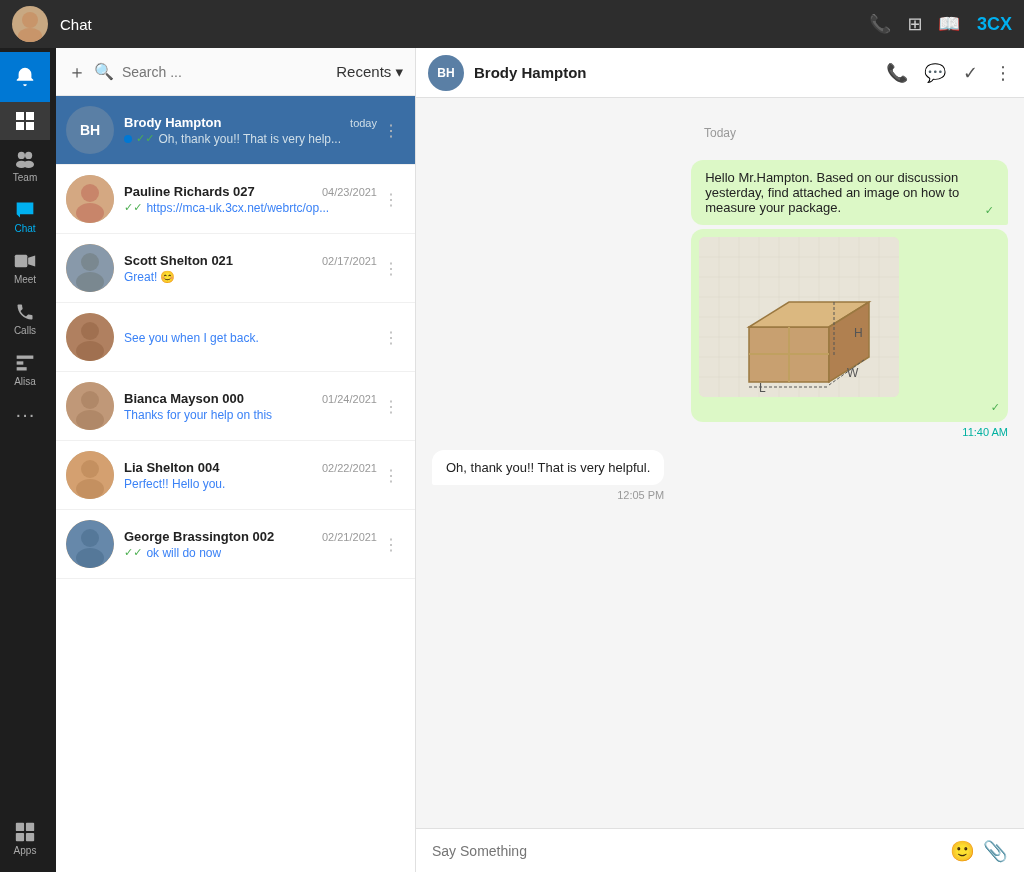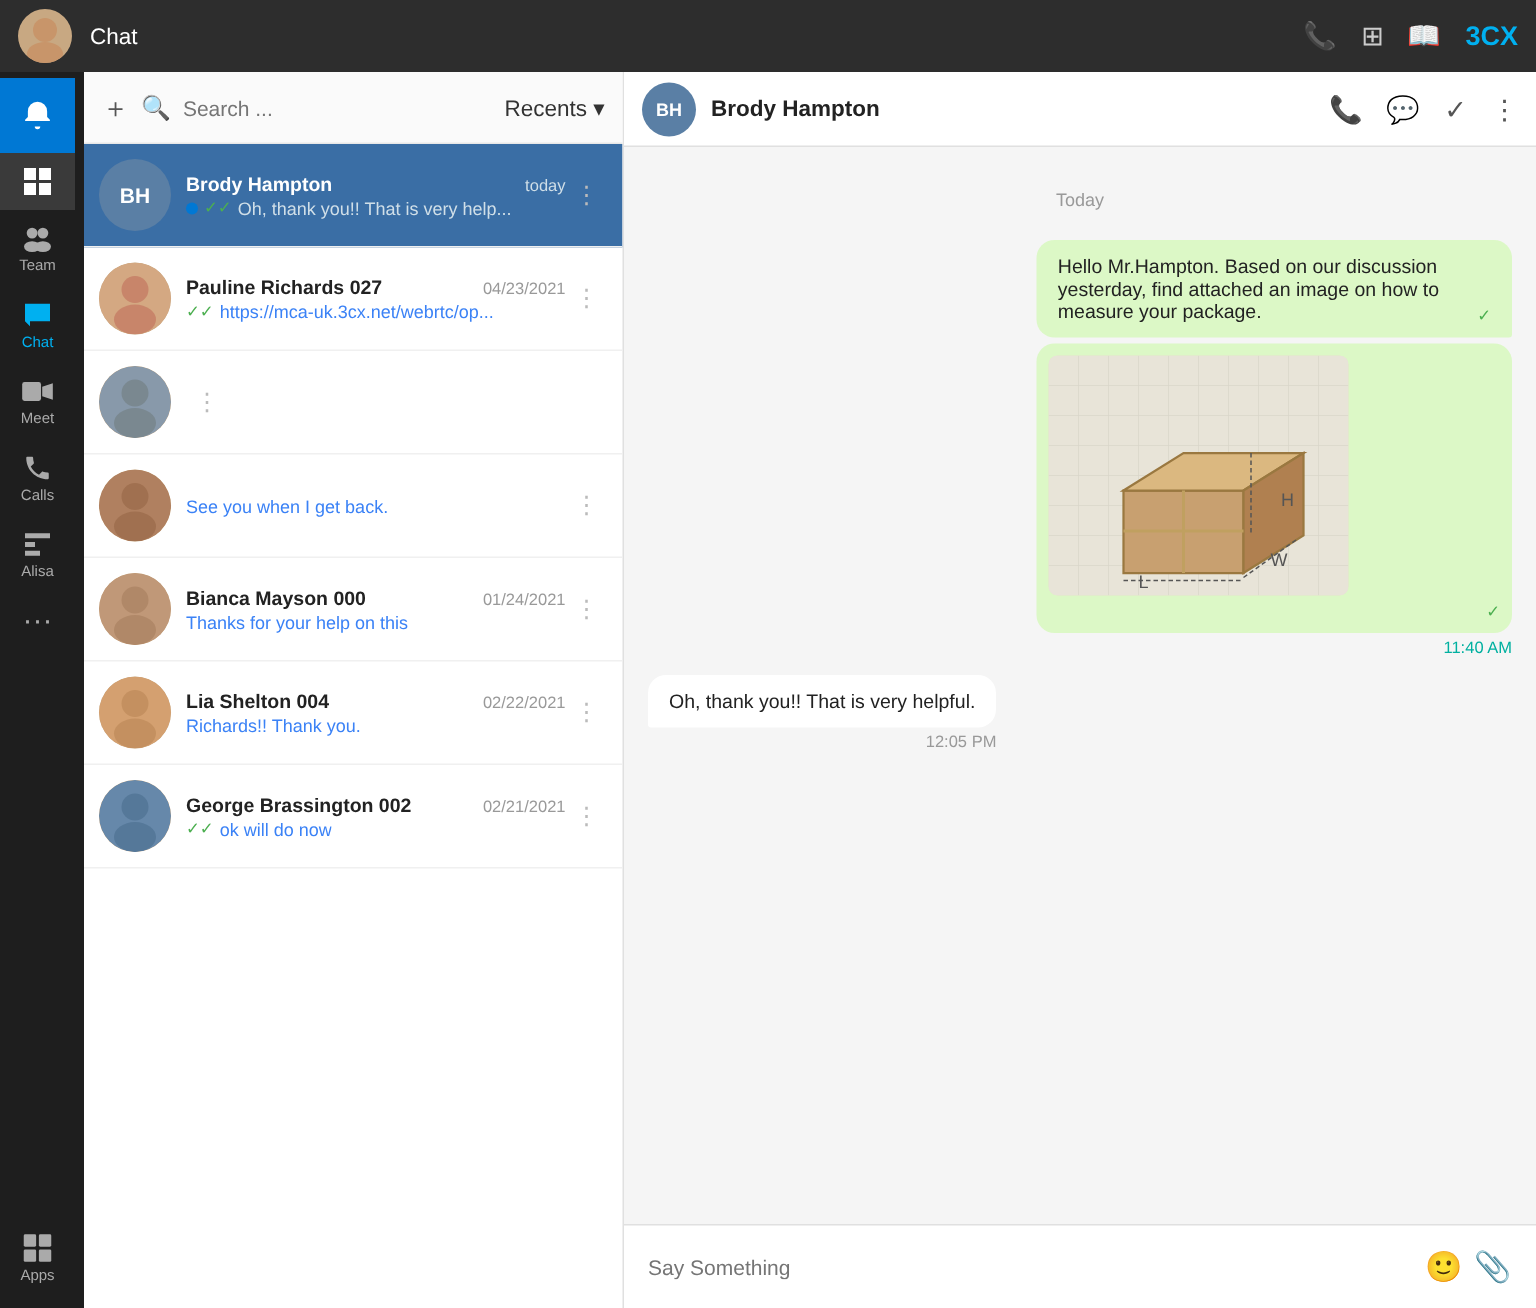--- a/index.html
+++ b/index.html
@@ -223,21 +223,21 @@
       width: 200px; height: 160px;
       background: #e8e0d0;
       border-radius: 6px;
       position: relative;
       overflow: hidden;
       display: flex; align-items: center; justify-content: center;
     }
 
     
     .chat-input-bar {
-      height: 56px;
+      height: 44px;
       background: #fff;
       border-top: 1px solid #e0e0e0;
       display: flex;
       align-items: center;
       padding: 0 16px;
       gap: 8px;
     }
     .chat-input {
       flex: 1;
       border: none;
@@ -405,20 +405,29 @@
       </div>
 
       <div class="chat-item">
         <div class="avatar-img">
           <svg viewBox="0 0 48 48" xmlns="http://www.w3.org/2000/svg">
             <circle cx="24" cy="24" r="24" fill="#8899aa"></circle>
             <circle cx="24" cy="18" r="9" fill="#7a8890"></circle>
             <ellipse cx="24" cy="38" rx="14" ry="10" fill="#7a8890"></ellipse>
           </svg>
         </div>
+        <div class="chat-content">
+          <div class="chat-header-row">
+            <span class="chat-name">Scott Shelton 021</span>
+            <span class="chat-time">02/17/2021</span>
+          </div>
+          <div class="chat-preview-row">
+            <span class="chat-preview">Great! 😊</span>
+          </div>
+        </div>
         <span class="chat-more">⋮</span>
       </div>
 
       <div class="chat-item">
         <div class="avatar-img">
           <svg viewBox="0 0 48 48" xmlns="http://www.w3.org/2000/svg">
             <circle cx="24" cy="24" r="24" fill="#b08060"></circle>
             <circle cx="24" cy="18" r="9" fill="#a07050"></circle>
             <ellipse cx="24" cy="38" rx="14" ry="10" fill="#a07050"></ellipse>
           </svg>
@@ -458,21 +467,21 @@
             <circle cx="24" cy="18" r="9" fill="#c49060"></circle>
             <ellipse cx="24" cy="38" rx="14" ry="10" fill="#c49060"></ellipse>
           </svg>
         </div>
         <div class="chat-content">
           <div class="chat-header-row">
             <span class="chat-name">Lia Shelton 004</span>
             <span class="chat-time">02/22/2021</span>
           </div>
           <div class="chat-preview-row">
-            <span class="chat-preview">Richards!! Thank you.</span>
+            <span class="chat-preview">Perfect!! Hello you.</span>
           </div>
         </div>
         <span class="chat-more">⋮</span>
       </div>
 
       <div class="chat-item">
         <div class="avatar-img">
           <svg viewBox="0 0 48 48" xmlns="http://www.w3.org/2000/svg">
             <circle cx="24" cy="24" r="24" fill="#6688aa"></circle>
             <circle cx="24" cy="18" r="9" fill="#557899"></circle>

